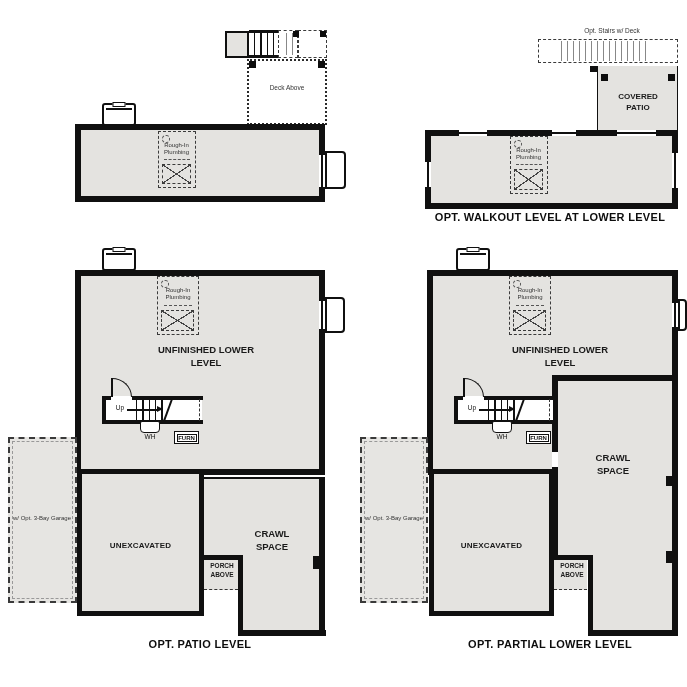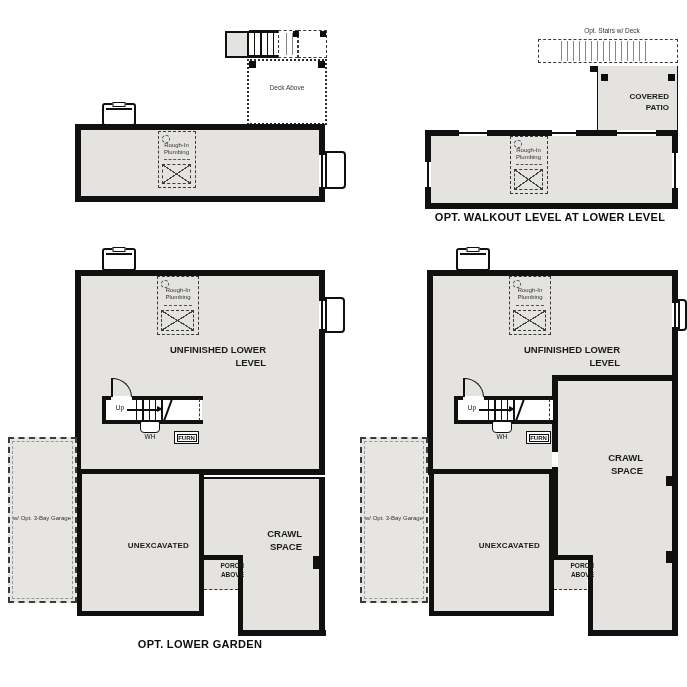--- a/index.html
+++ b/index.html
@@ -4,21 +4,21 @@
 <style>
   *{margin:0;padding:0;box-sizing:border-box}
   html,body{width:687px;height:687px;background:#fff;overflow:hidden}
   body{font-family:"Liberation Sans",sans-serif;color:#111;position:relative}
   #stage{position:absolute;left:0;top:0;width:687px;height:687px;background:#fff}
   .abs{position:absolute}
   .wall{position:absolute;background:#101010}
   .fill{position:absolute;background:#e4e3e0}
   .room{position:absolute;background:#e4e3e0;border:6px solid #101010}
   .caption{position:absolute;font-size:11px;font-weight:bold;color:#0d0d0d;text-align:center;letter-spacing:.3px}
-  .rlabel{position:absolute;font-weight:bold;color:#1a1a1a;text-align:right;line-height:1.35}
+  .rlabel{position:absolute;font-weight:bold;color:#1a1a1a;text-align:center;line-height:1.35}
   .tiny{position:absolute;color:#333;text-align:center;line-height:1.18}
   .dashedbox{position:absolute;border:1.5px dashed #3a3a3a}
   .dottedbox{position:absolute;border:2px dotted #2a2a2a;background:#fff}
   .post{position:absolute;background:#0d0d0d;width:7px;height:7px}
   .wellt{position:absolute;background:#fff;border:2px solid #101010;border-radius:3px}
   .wellt .wline{position:absolute;left:2px;right:2px;top:3px;height:1.5px;background:#101010}
   .wellt .tab{position:absolute;left:50%;top:-3px;transform:translateX(-50%);width:13px;height:5px;background:#fff;border:1.5px solid #101010}
   .wellr{position:absolute;background:#fff;border:2px solid #101010;border-radius:0 4px 4px 0}
   .win{position:absolute;background:#fff}
   .win.h{border-left:1.5px solid #101010;border-right:1.5px solid #101010}
@@ -144,21 +144,21 @@
   <div class="wall" style="left:203px;top:555px;width:40px;height:5px"></div>
   <div class="fill" style="left:204px;top:560px;width:34px;height:30px"></div>
   <div class="dashb" style="left:204px;top:589px;width:34px;height:0"></div>
   <div class="rlabel" style="left:200px;top:562px;width:44px;font-size:6.5px">PORCH ABOVE</div>
   <div class="rlabel" style="left:242px;top:528px;width:60px;font-size:9.5px">CRAWL SPACE</div>
   <div class="wall" style="left:313px;top:556px;width:6px;height:13px"></div>
   <div class="garage" style="left:8px;top:437px;width:69px;height:166px">
       <div class="inner"></div>
     </div>
   <div class="tiny" style="left:10px;top:515px;width:64px;font-size:6px">w/ Opt. 3-Bay Garage</div>
-  <div class="caption" style="left:100px;top:638px;width:200px">OPT. LOWER GARDEN</div>
+  <div class="caption" style="left:100px;top:638px;width:200px">OPT. PATIO LEVEL</div>
 
   <div class="room" style="left:427px;top:270px;width:251px;height:205px"></div>
   <div class="fill" style="left:558px;top:381px;width:114px;height:174px"></div>
   <div class="fill" style="left:593px;top:555px;width:79px;height:80px"></div>
   <div class="wall" style="left:552px;top:375px;width:126px;height:6px"></div>
   <div class="wall" style="left:552px;top:375px;width:6px;height:180px"></div>
   <div class="abs" style="left:552px;top:452px;width:6px;height:15px;background:#fff"></div>
   <div class="wall" style="left:672px;top:475px;width:6px;height:161px"></div>
   <div class="wall" style="left:588px;top:630px;width:90px;height:6px"></div>
   <div class="wellt" style="left:456px;top:248px;width:34px;height:23px">
@@ -201,14 +201,15 @@
   <div class="fill" style="left:554px;top:560px;width:33px;height:30px"></div>
   <div class="dashb" style="left:554px;top:589px;width:33px;height:0"></div>
   <div class="rlabel" style="left:550px;top:562px;width:44px;font-size:6.5px">PORCH ABOVE</div>
   <div class="rlabel" style="left:583px;top:452px;width:60px;font-size:9.5px">CRAWL SPACE</div>
   <div class="wall" style="left:666px;top:476px;width:7px;height:10px"></div>
   <div class="wall" style="left:666px;top:551px;width:7px;height:12px"></div>
   <div class="garage" style="left:360px;top:437px;width:68px;height:166px">
       <div class="inner"></div>
     </div>
   <div class="tiny" style="left:362px;top:515px;width:64px;font-size:6px">w/ Opt. 3-Bay Garage</div>
+  <div class="caption" style="left:430px;top:638px;width:240px">OPT. PARTIAL LOWER LEVEL</div>
 
 </div>
 
 </body></html>

